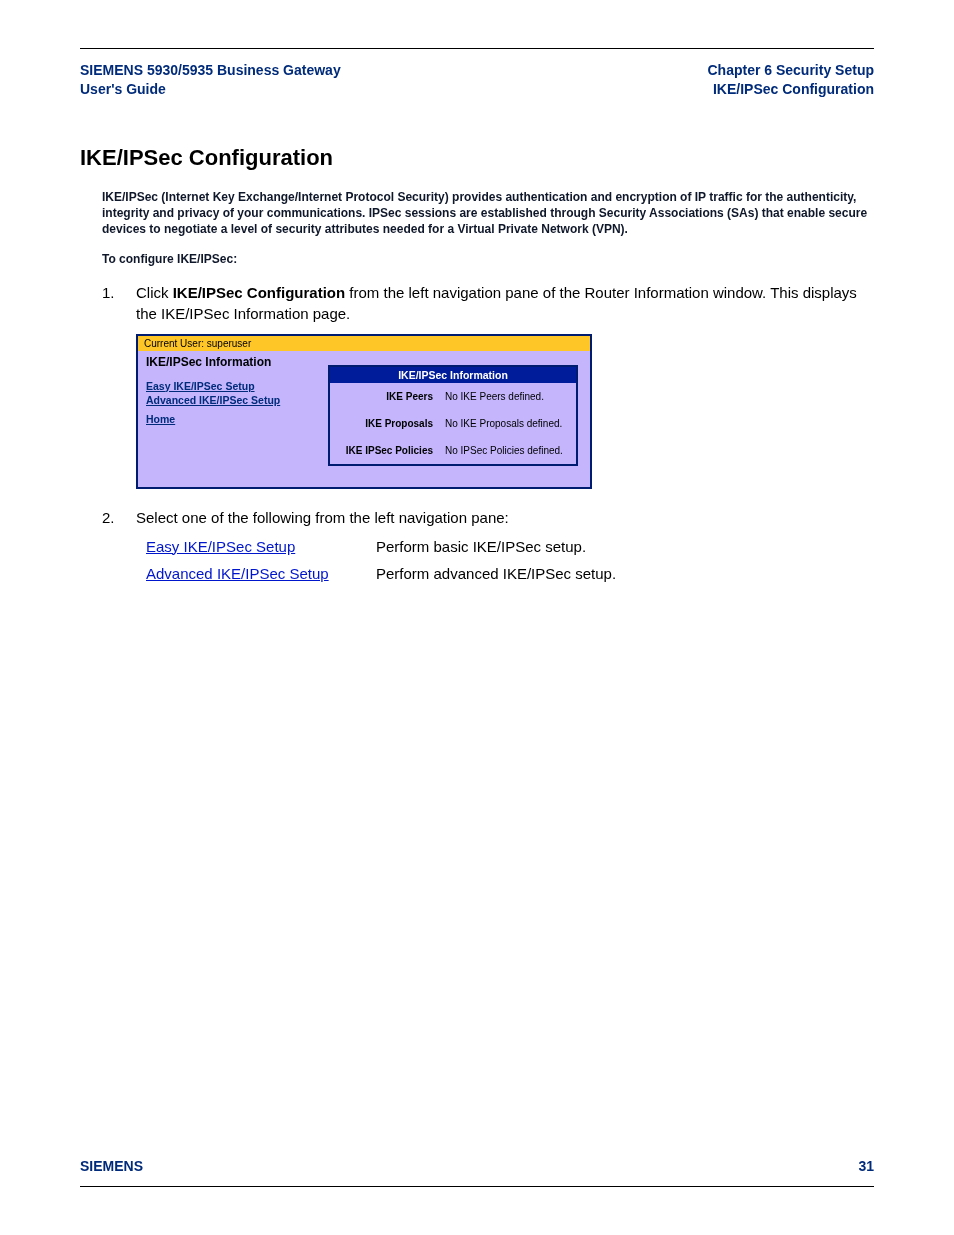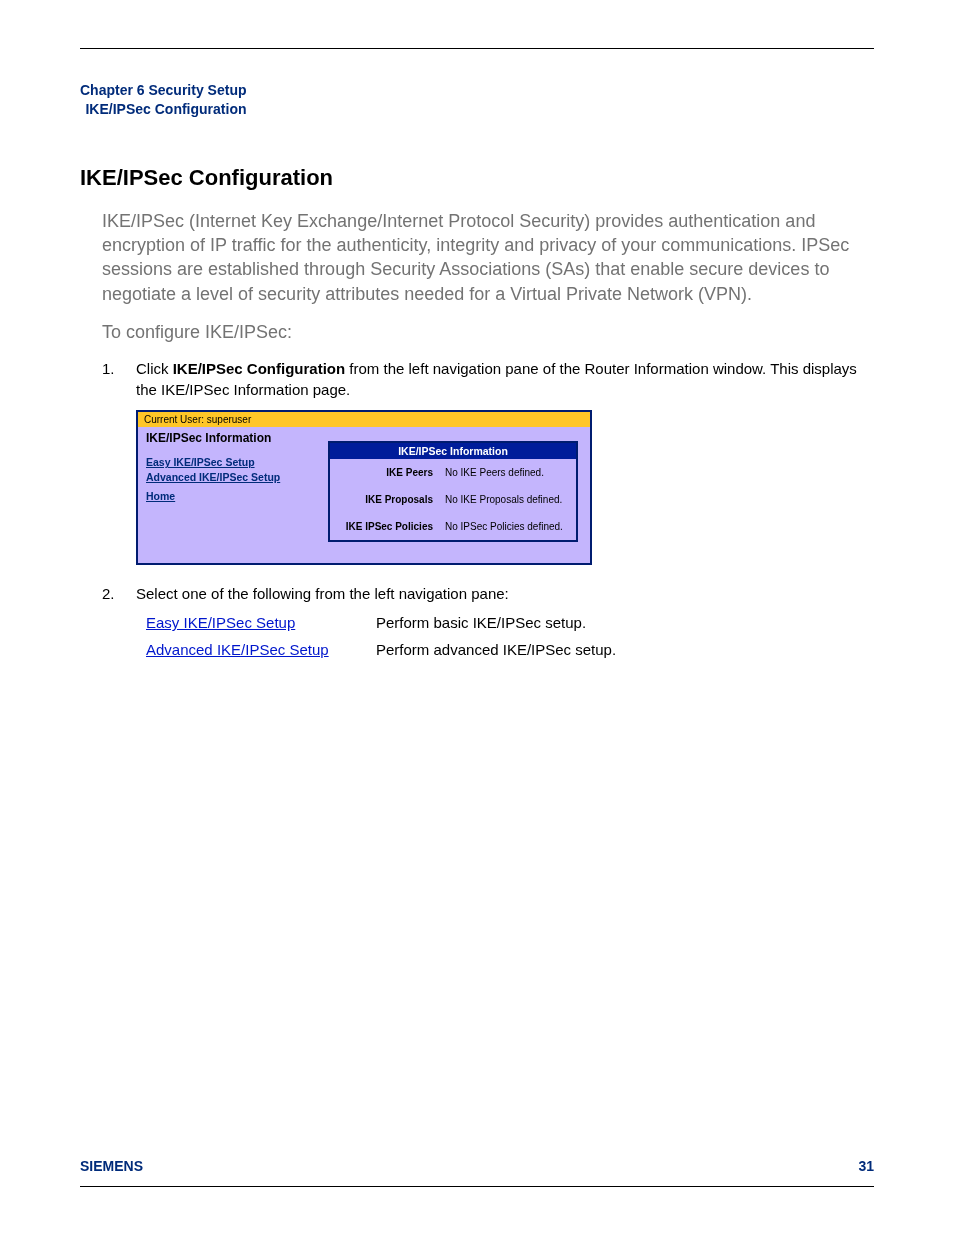--- a/index.html
+++ b/index.html
@@ -22,37 +22,38 @@
     border-bottom: 1.5px solid #000;
     display: flex;
     flex-direction: column;
   }
   .hdr {
     display: flex;
     justify-content: space-between;
     padding: 12px 0 8px 0;
   }
   .hdr-left, .hdr-right { font-size: 14px; line-height: 1.35; font-weight: bold; color: #002b7a; }
-  .hdr-right { text-align: right; margin-top: 20px; }
+  .hdr-right { text-align: right; }
   .body-area {
     flex: 1;
     padding-top: 38px;
   }
   .h1 {
     font-size: 22px;
     font-weight: bold;
     color: #000;
     margin: 0 0 18px 0;
   }
   .para {
-    font-size: 18px;
-    color: #737373;
+    font-size: 12px;
+    color: #0f172a;
     line-height: 1.35;
     margin: 0 0 14px 0;
     padding-left: 22px;
+    font-weight: bold;
   }
   .ol-item {
     font-size: 15px;
     color: #000;
     line-height: 1.4;
     margin: 0 0 10px 0;
     padding-left: 56px;
     position: relative;
   }
   .ol-item .num {
@@ -130,20 +131,24 @@
     color: #002b7a;
     padding: 8px 0 12px 0;
   }
 </style>
 </head>
 <body>
 
 <div class="page">
 
   <div class="hdr">
+    <div class="hdr-left">
+      <div>SIEMENS 5930/5935 Business Gateway</div>
+      <div>User's Guide</div>
+    </div>
     <div class="hdr-right">
       <div>Chapter 6  Security Setup</div>
       <div>IKE/IPSec Configuration</div>
     </div>
   </div>
 
   <div class="body-area">
 
     <h1 class="h1">IKE/IPSec Configuration</h1>
 

